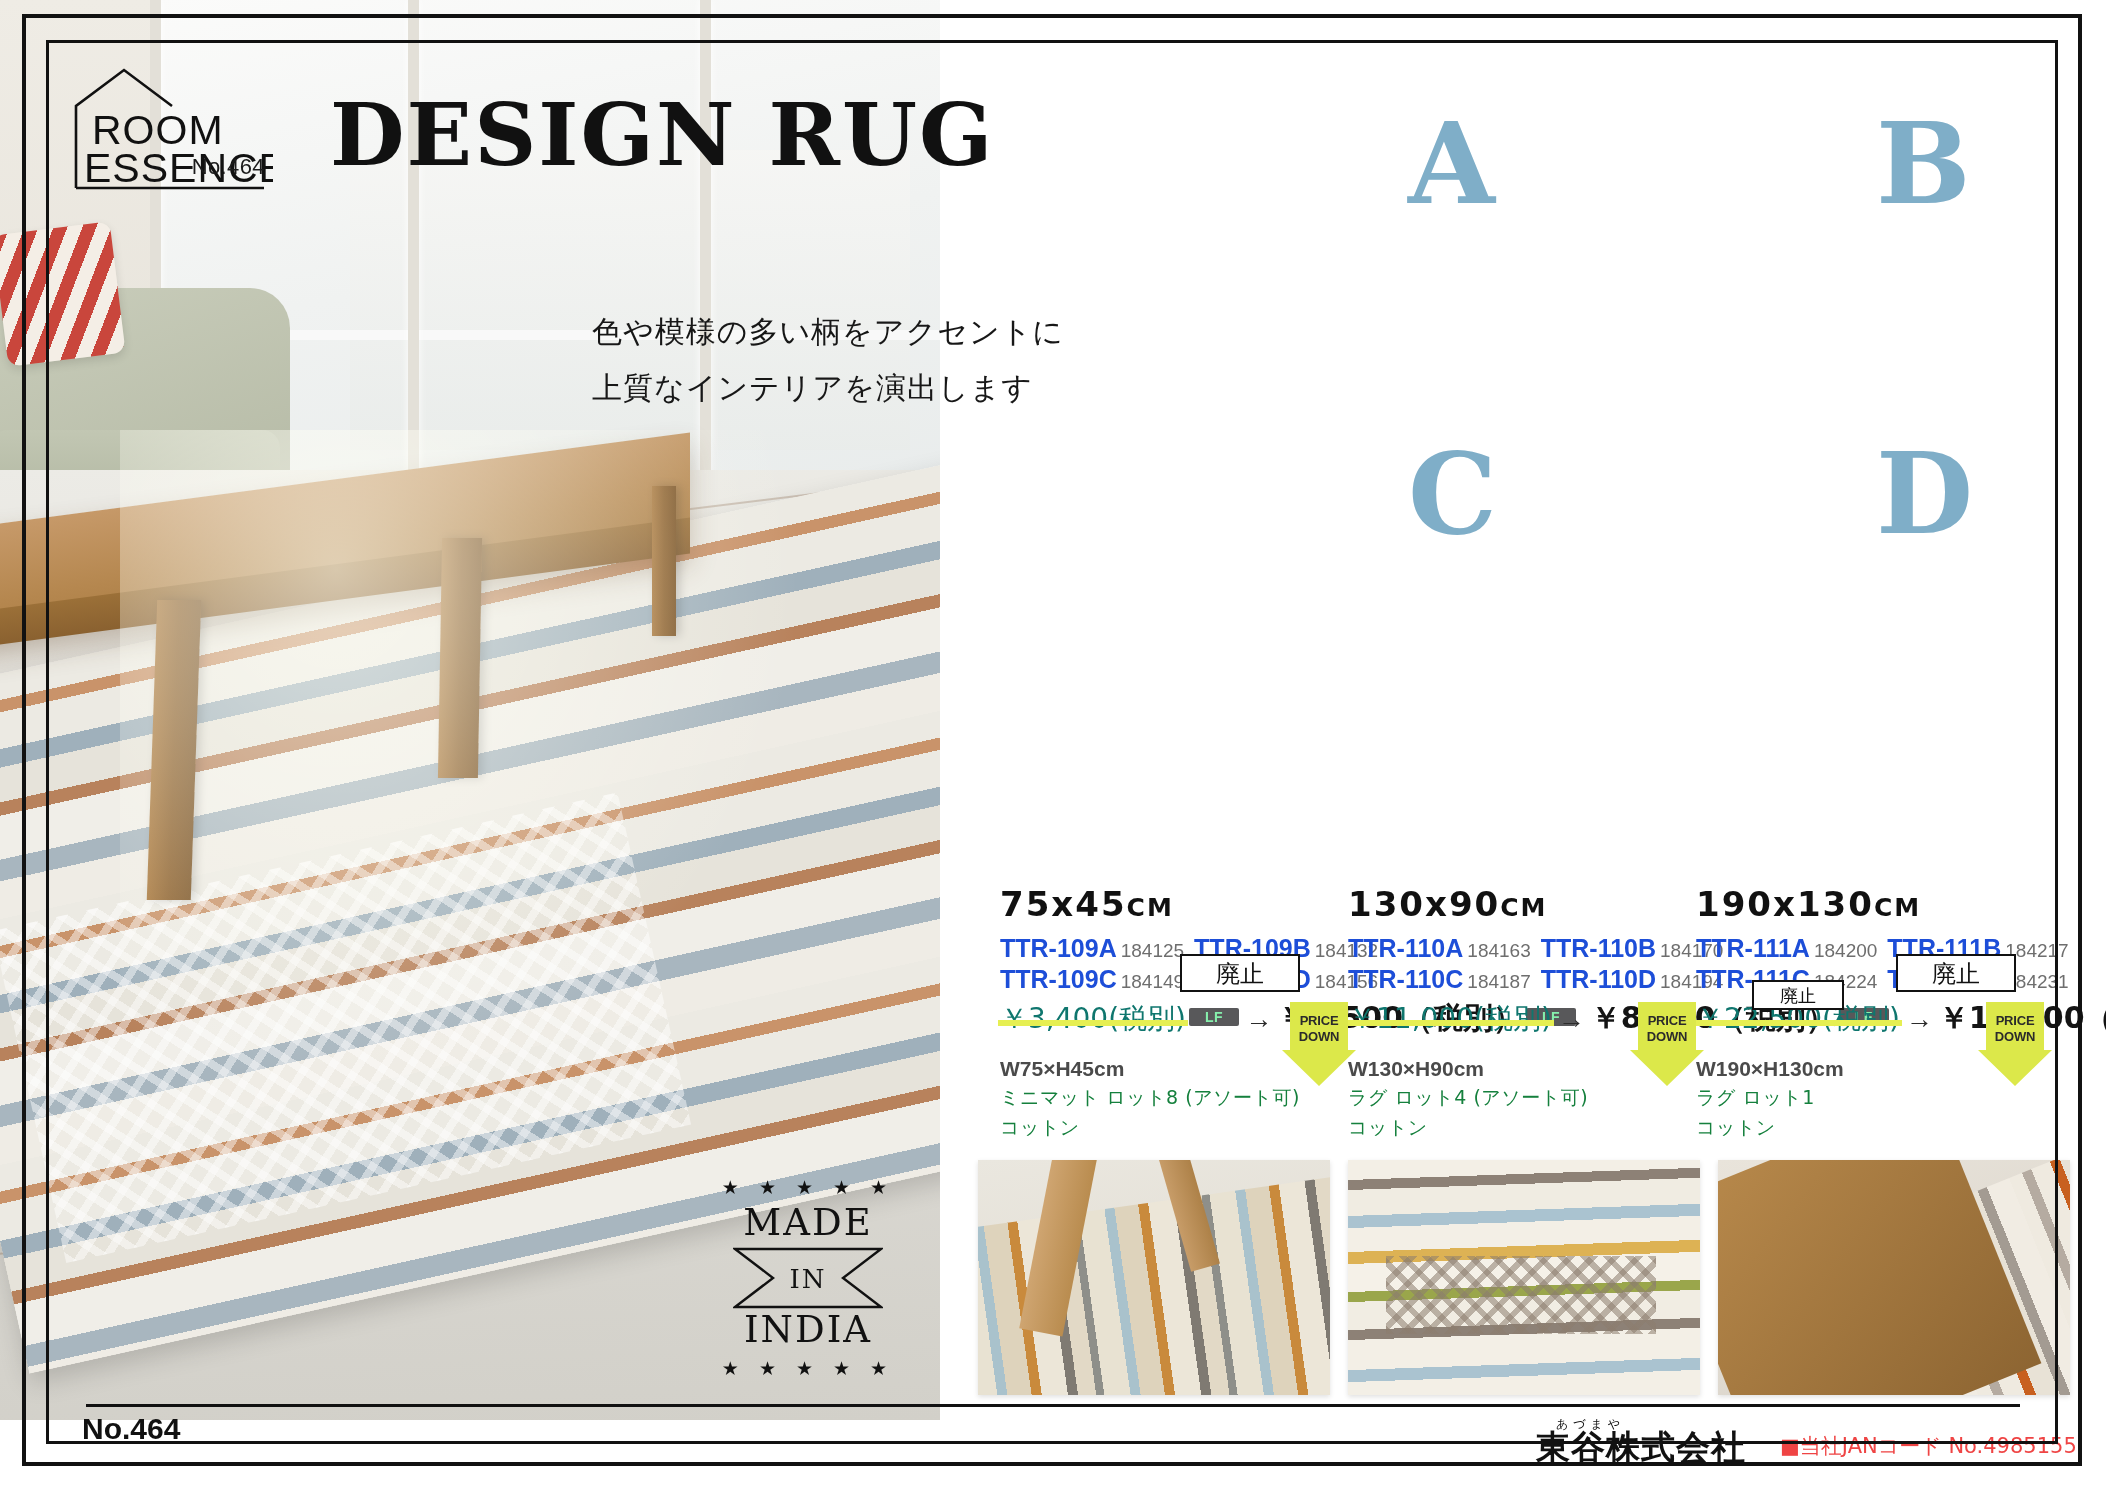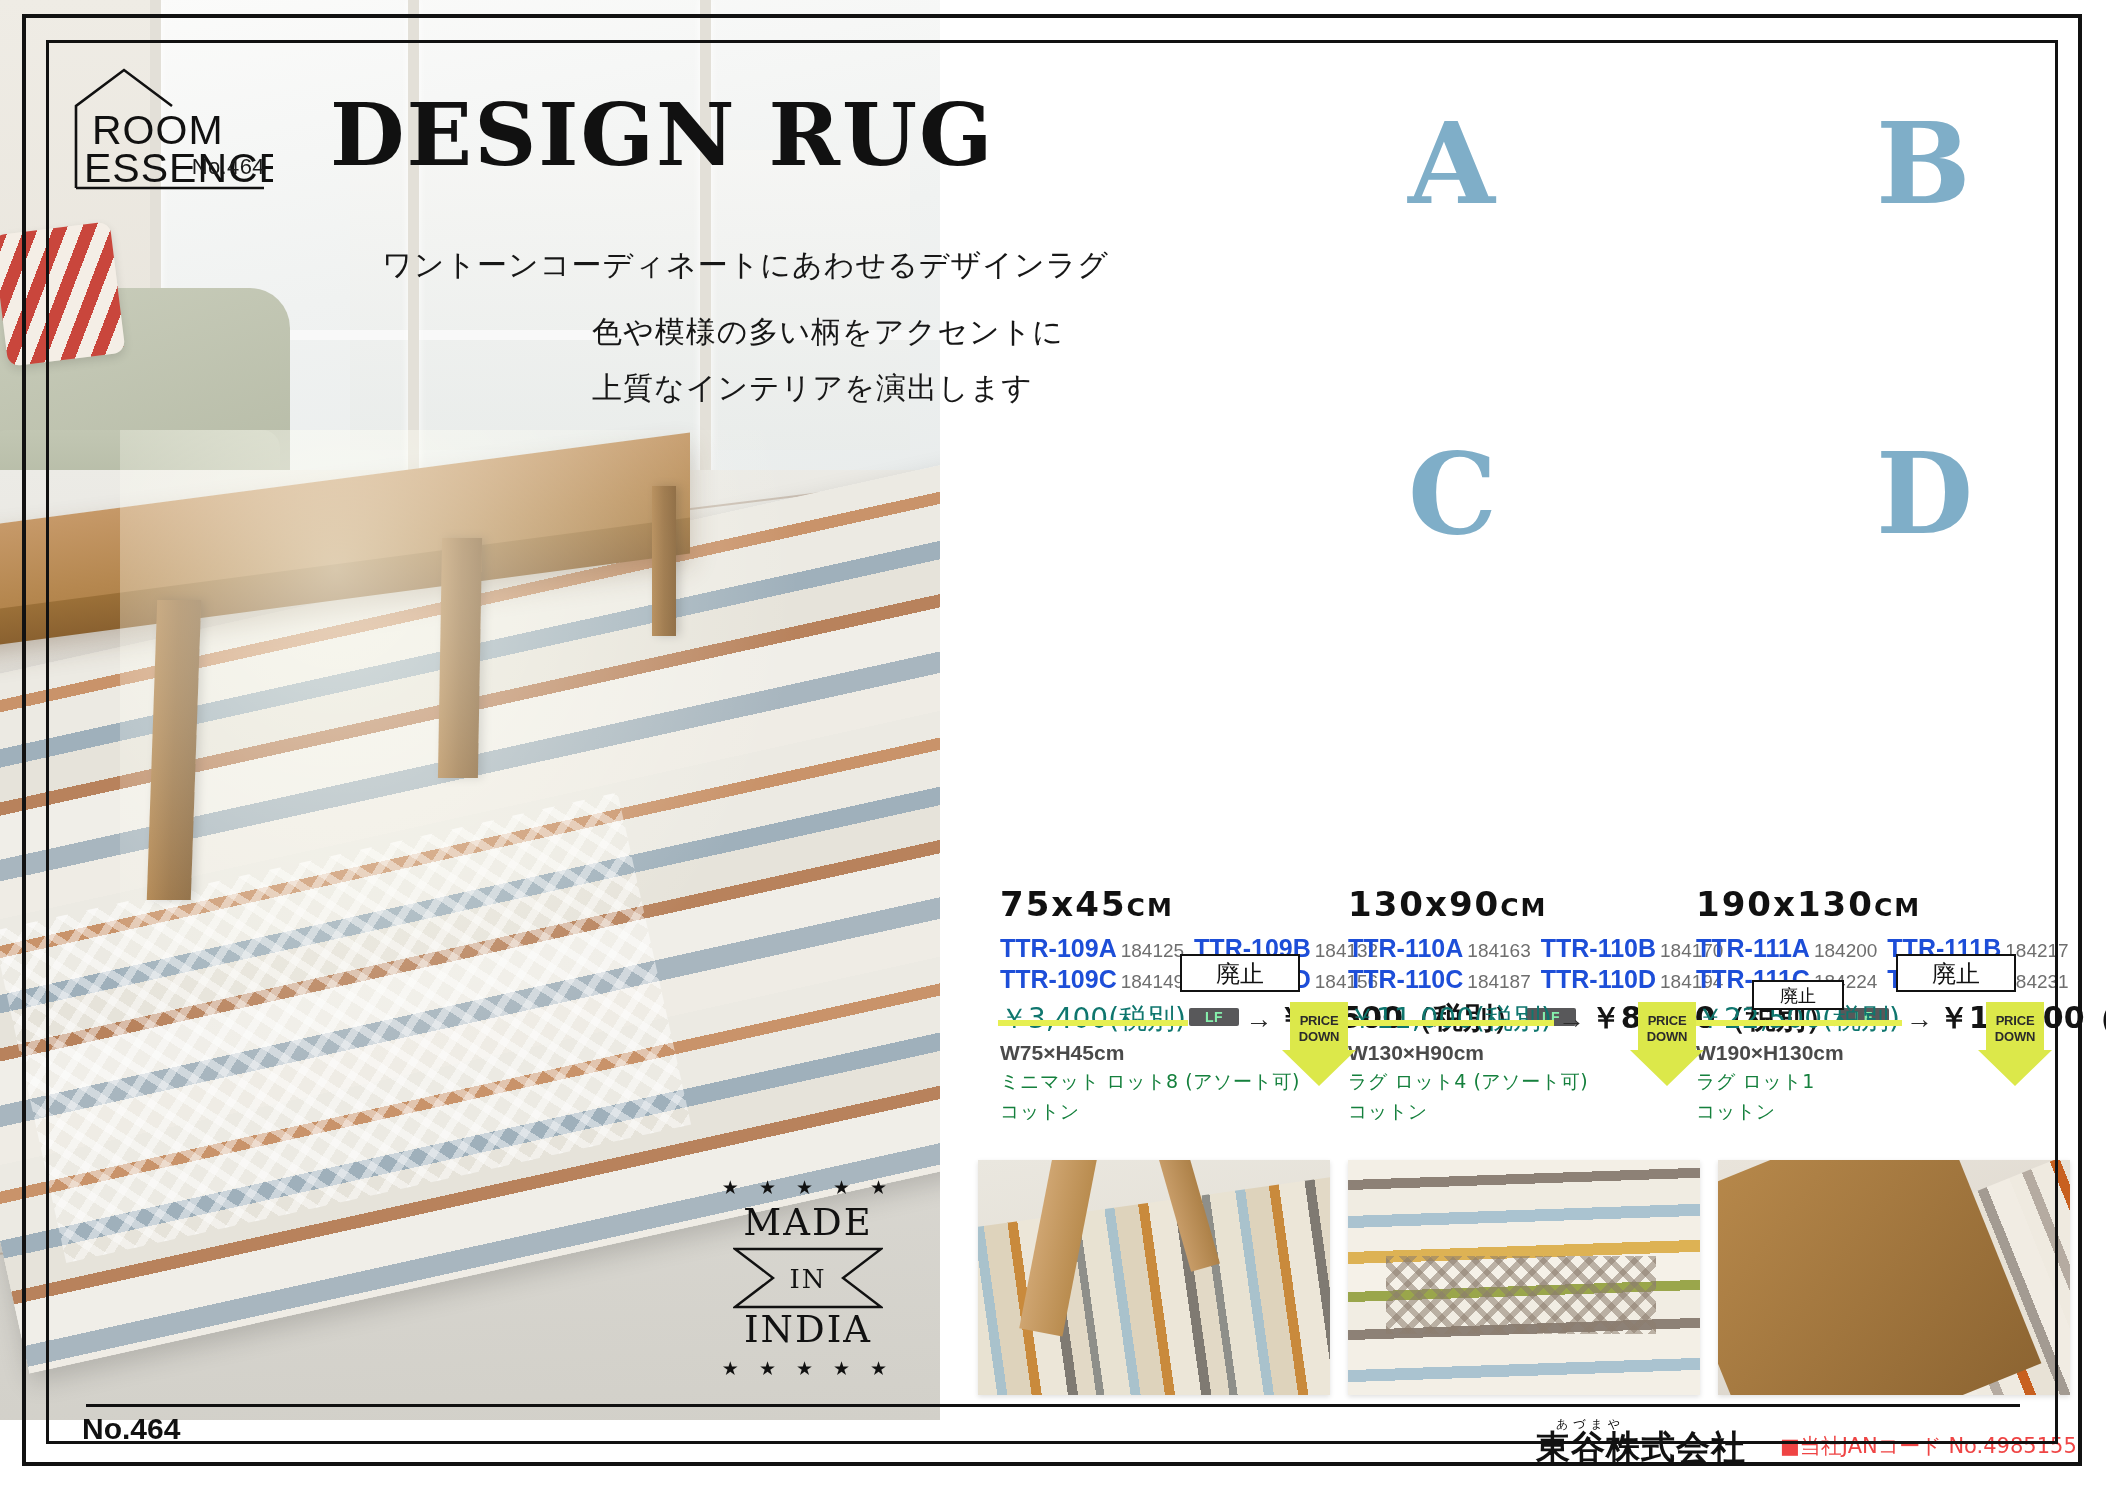--- a/index.html
+++ b/index.html
@@ -182,21 +182,21 @@
   .price-line { position:relative; margin-top:4px; white-space:nowrap; }
   .old { position:relative; font-size:28px; color:#0f766e; font-family:"DejaVu Sans",sans-serif; }
   .old::after { content:""; position:absolute; left:-2px; right:-2px; top:54%; height:6px;
     background:#e6ef52; }
   .arrow { font-size:27px; color:#2b2b2b; margin:0 6px; }
   .new { font-size:30px; color:#141414; font-family:"DejaVu Sans",sans-serif; font-weight:700; }
   .lf { display:inline-block; background:#58585a; color:#86efac; font-size:14px; font-weight:700;
     padding:1px 16px; border-radius:2px; vertical-align:6px; margin-left:3px;
     font-family:"Liberation Sans",sans-serif; letter-spacing:.5px; }
   .dim { font-family:"Liberation Sans",sans-serif; font-weight:700; font-size:21px; color:#4a4a4a;
-    margin-top:2px; }
+    margin-top:18px; }
   .meta { font-size:19px; color:#15803d; margin-top:4px; letter-spacing:.5px;
     font-family:"DejaVu Sans",sans-serif; }
 
   
   .haishi { position:absolute; background:#fff; border:2px solid #111; z-index:18;
     font-family:"DejaVu Serif",serif; color:#111; text-align:center; }
   .h1 { left:1180px; top:954px; width:120px; height:38px; font-size:24px; line-height:36px; }
   .h2 { left:1896px; top:954px; width:120px; height:38px; font-size:24px; line-height:36px; }
   .h3 { left:1752px; top:980px; width:92px; height:30px; font-size:18px; line-height:28px; }
 
@@ -293,21 +293,20 @@
     <svg width="215" height="128" viewBox="0 0 215 128">
       <path d="M18 126 L18 44 L66 8 L114 44" fill="none" stroke="#111" stroke-width="2.6"></path>
       <line x1="18" y1="126" x2="206" y2="126" stroke="#111" stroke-width="2.6"></line>
       <text x="34" y="82" font-family="Liberation Sans, sans-serif" font-size="41" letter-spacing="1" fill="#111">ROOM</text>
       <text x="26" y="120" font-family="Liberation Sans, sans-serif" font-size="41" letter-spacing="1" fill="#111">ESSENCE</text>
     </svg>
     <div class="logo-no">No.464</div>
   </div>
 
   <div class="title">DESIGN RUG</div>
-  <div class="tag1">ワントーンコーディネートにあわせるデザインラグ</div>
   <div class="tag2">色や模様の多い柄をアクセントに</div>
   <div class="tag3">上質なインテリアを演出します</div>
 
   <div class="madein">
     <div class="mi-stars">★ ★ ★ ★ ★</div>
     <div class="mi-made">MADE</div>
     <div class="mi-box">
       <svg width="150" height="62" viewBox="0 0 150 62">
         <path d="M2 2 L148 2 L110 31 L148 60 L2 60 L40 31 Z" fill="none" stroke="#111" stroke-width="2.4"></path>
       </svg>

